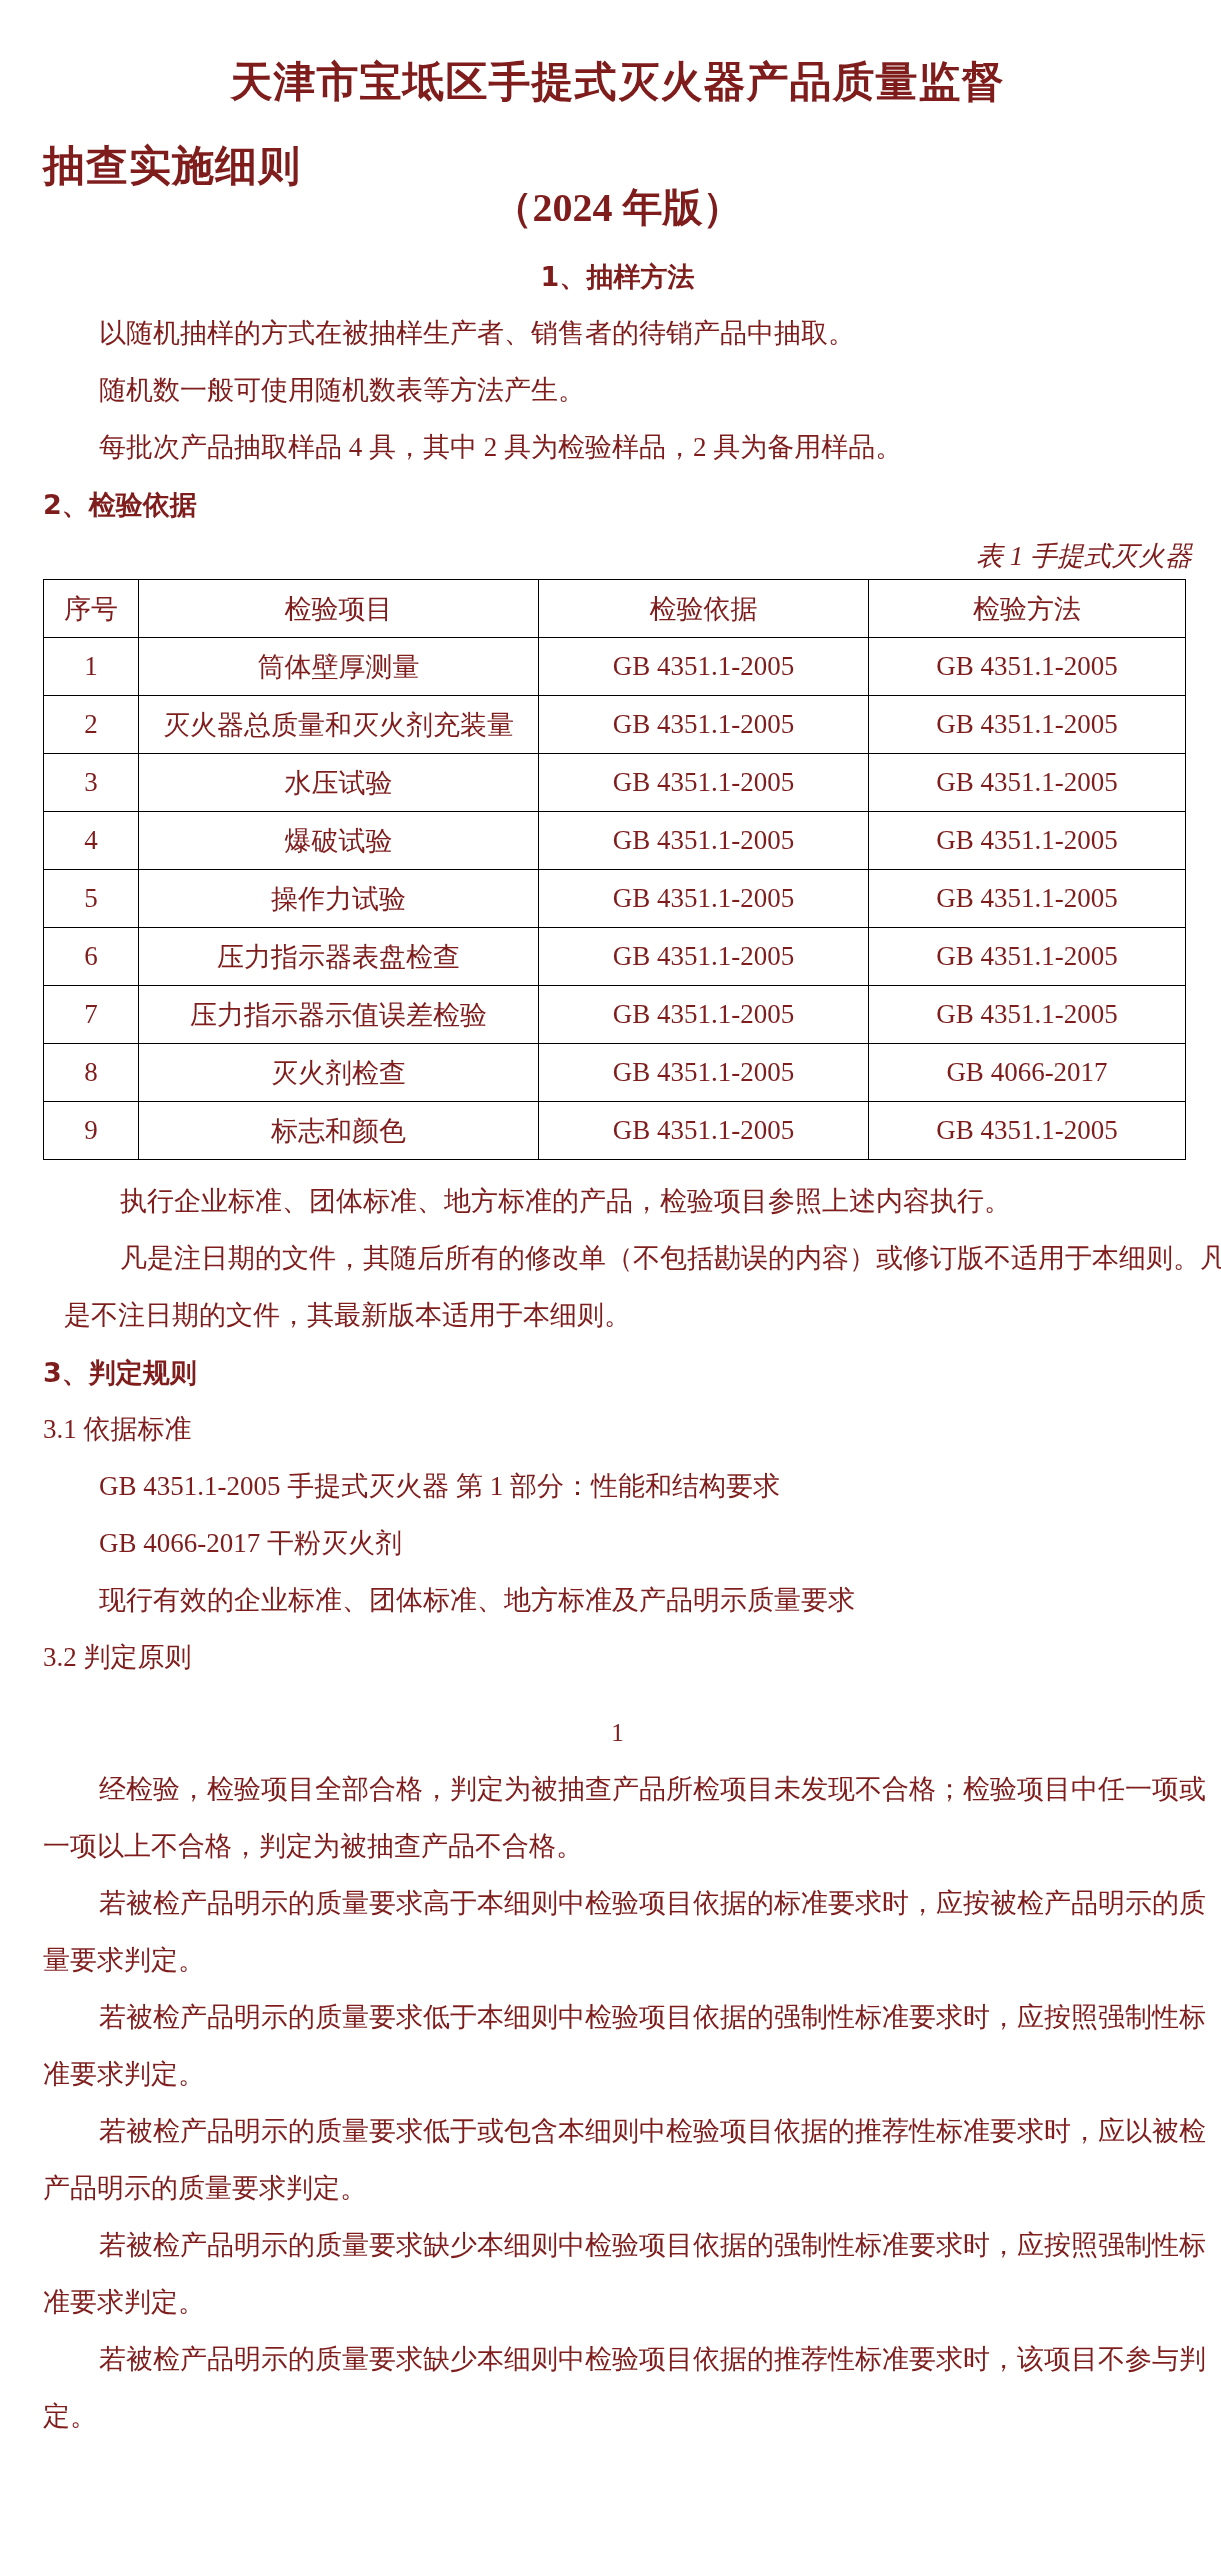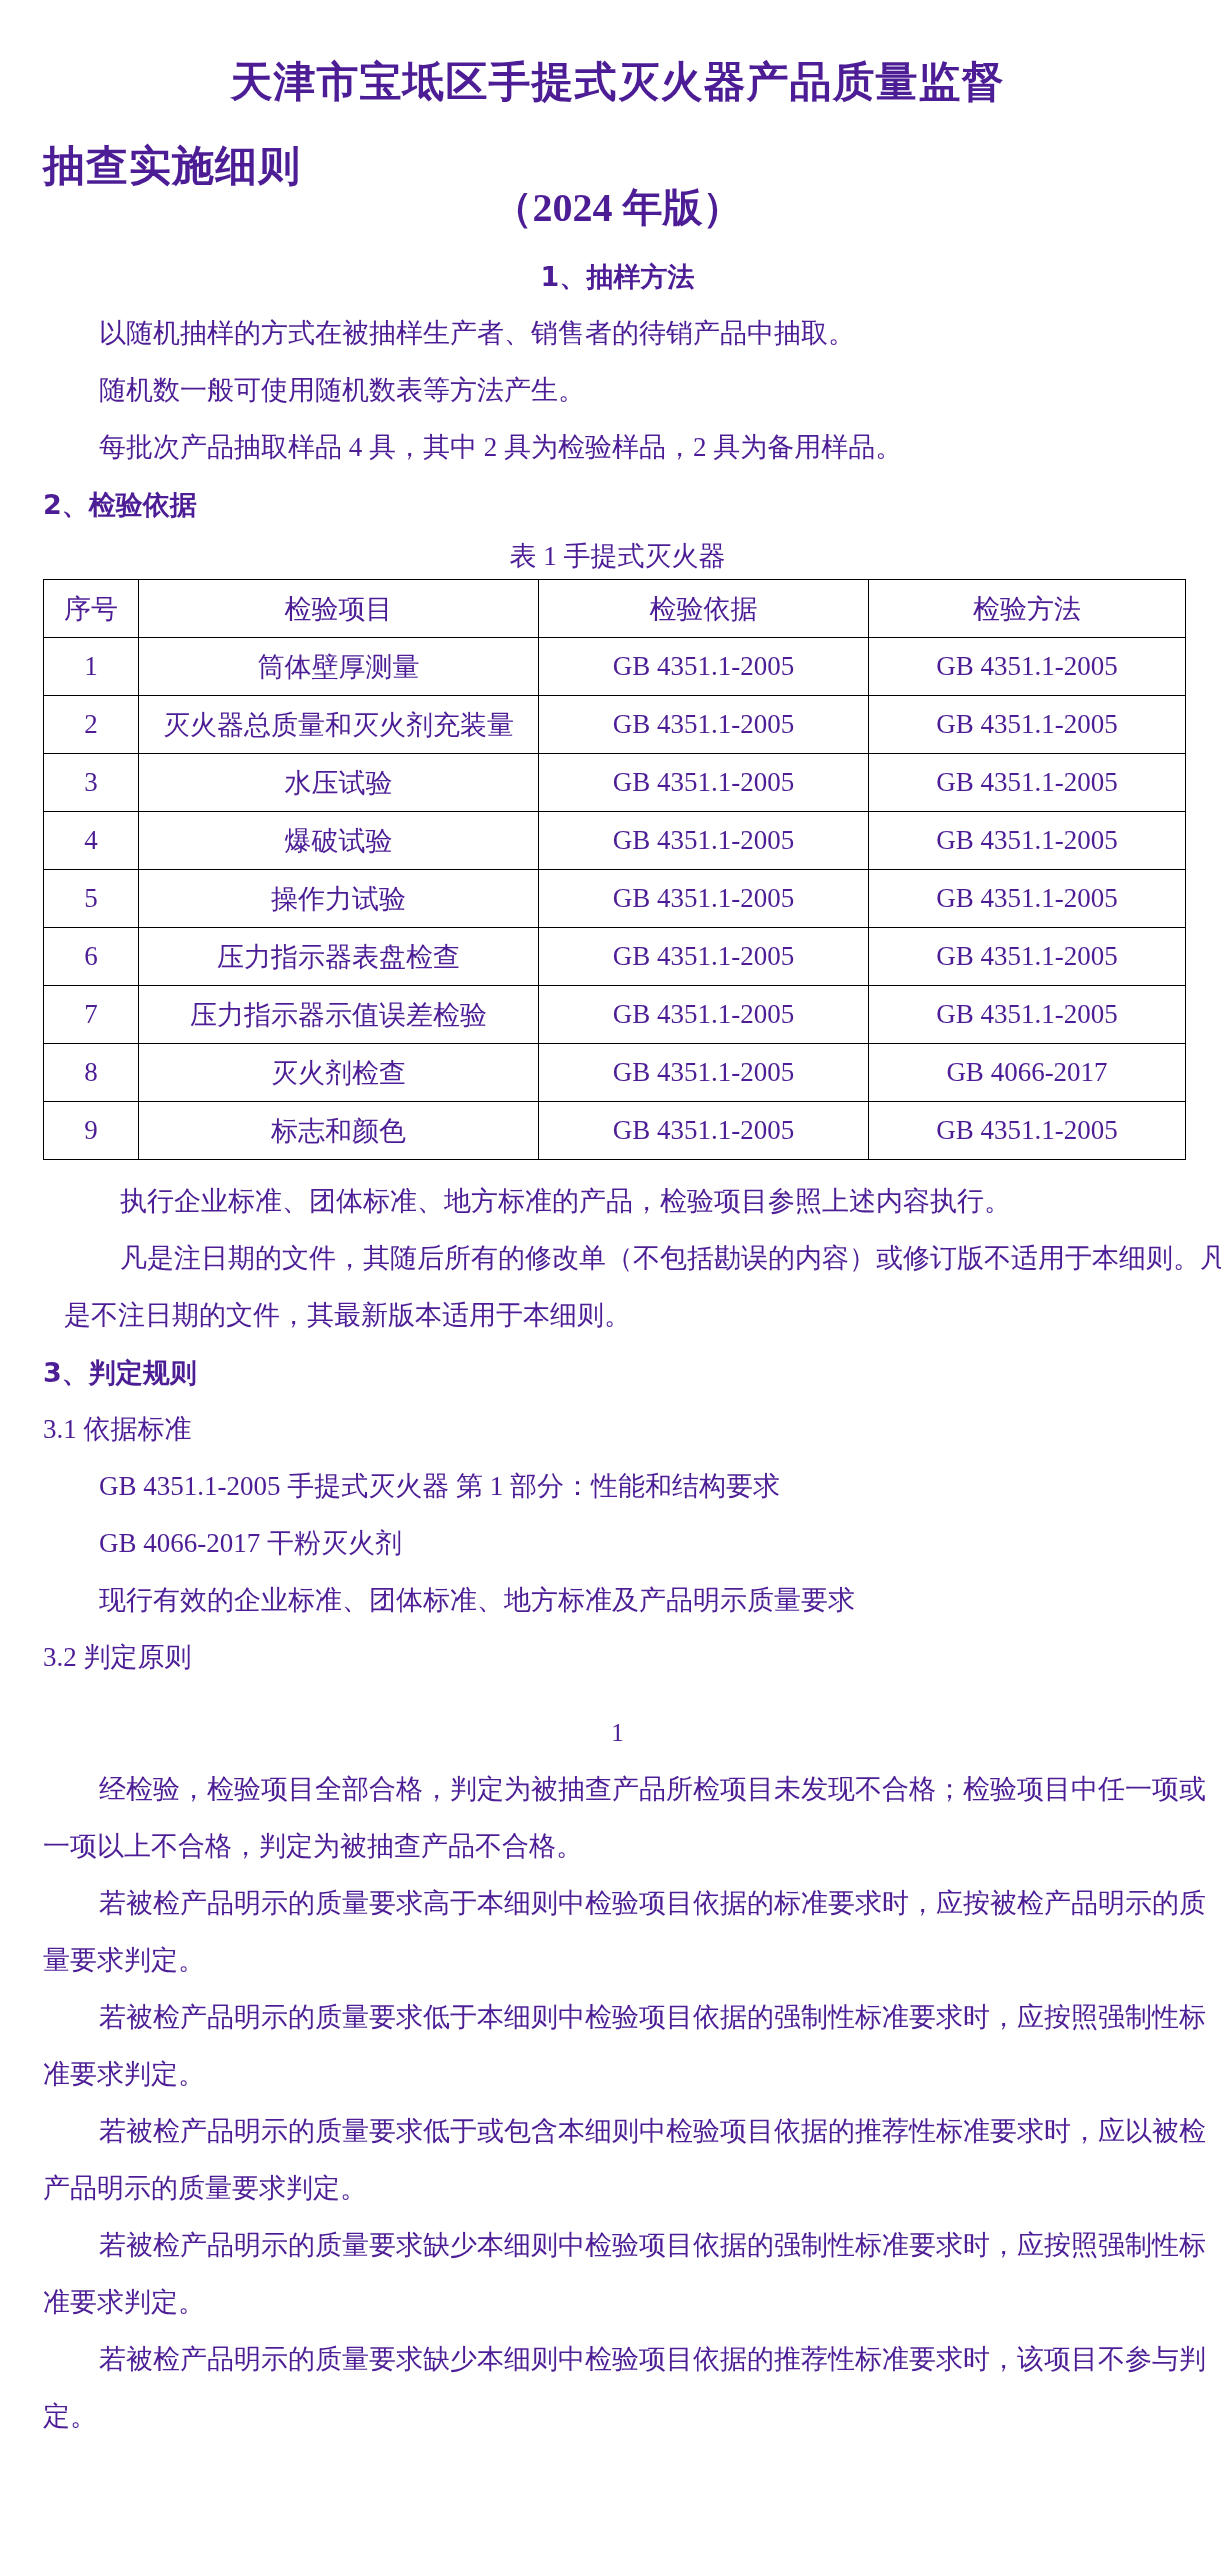--- a/index.html
+++ b/index.html
@@ -2,21 +2,21 @@
 <html><head>
 <meta charset="utf-8">
 <style>
   * { margin: 0; padding: 0; box-sizing: border-box; }
   html, body { background: #ffffff; }
   .page {
     position: relative;
     width: 1221px;
     height: 2576px;
     background: #ffffff;
-    color: #4c1d95;
+    color: #7f1d1d;
     font-family: "Liberation Serif", "DejaVu Serif", serif;
     overflow: hidden;
   }
   .content { padding: 0 29px 0 43px; }
 
   
   .doc-title-1 {
     margin-top: 61px;
     text-align: center;
     font-family: "DejaVu Sans", "Liberation Sans", sans-serif;
@@ -51,23 +51,24 @@
   .h-sec {
     font-family: "DejaVu Sans", "Liberation Sans", sans-serif;
     font-weight: bold;
   }
   .ind { padding-left: 56px; }
   .first-heading { margin-top: 19px; text-align: center; }
 
   .caption {
     height: 46px;
     line-height: 46px;
-    text-align: center;
+    text-align: right;
     font-size: 27px;
     white-space: nowrap;
+    font-style: italic;
   }
 
   
   table.insp {
     border-collapse: collapse;
     width: 1142px;
     table-layout: fixed;
   }
   table.insp col.c0 { width: 95px; }
   table.insp col.c1 { width: 400px; }

